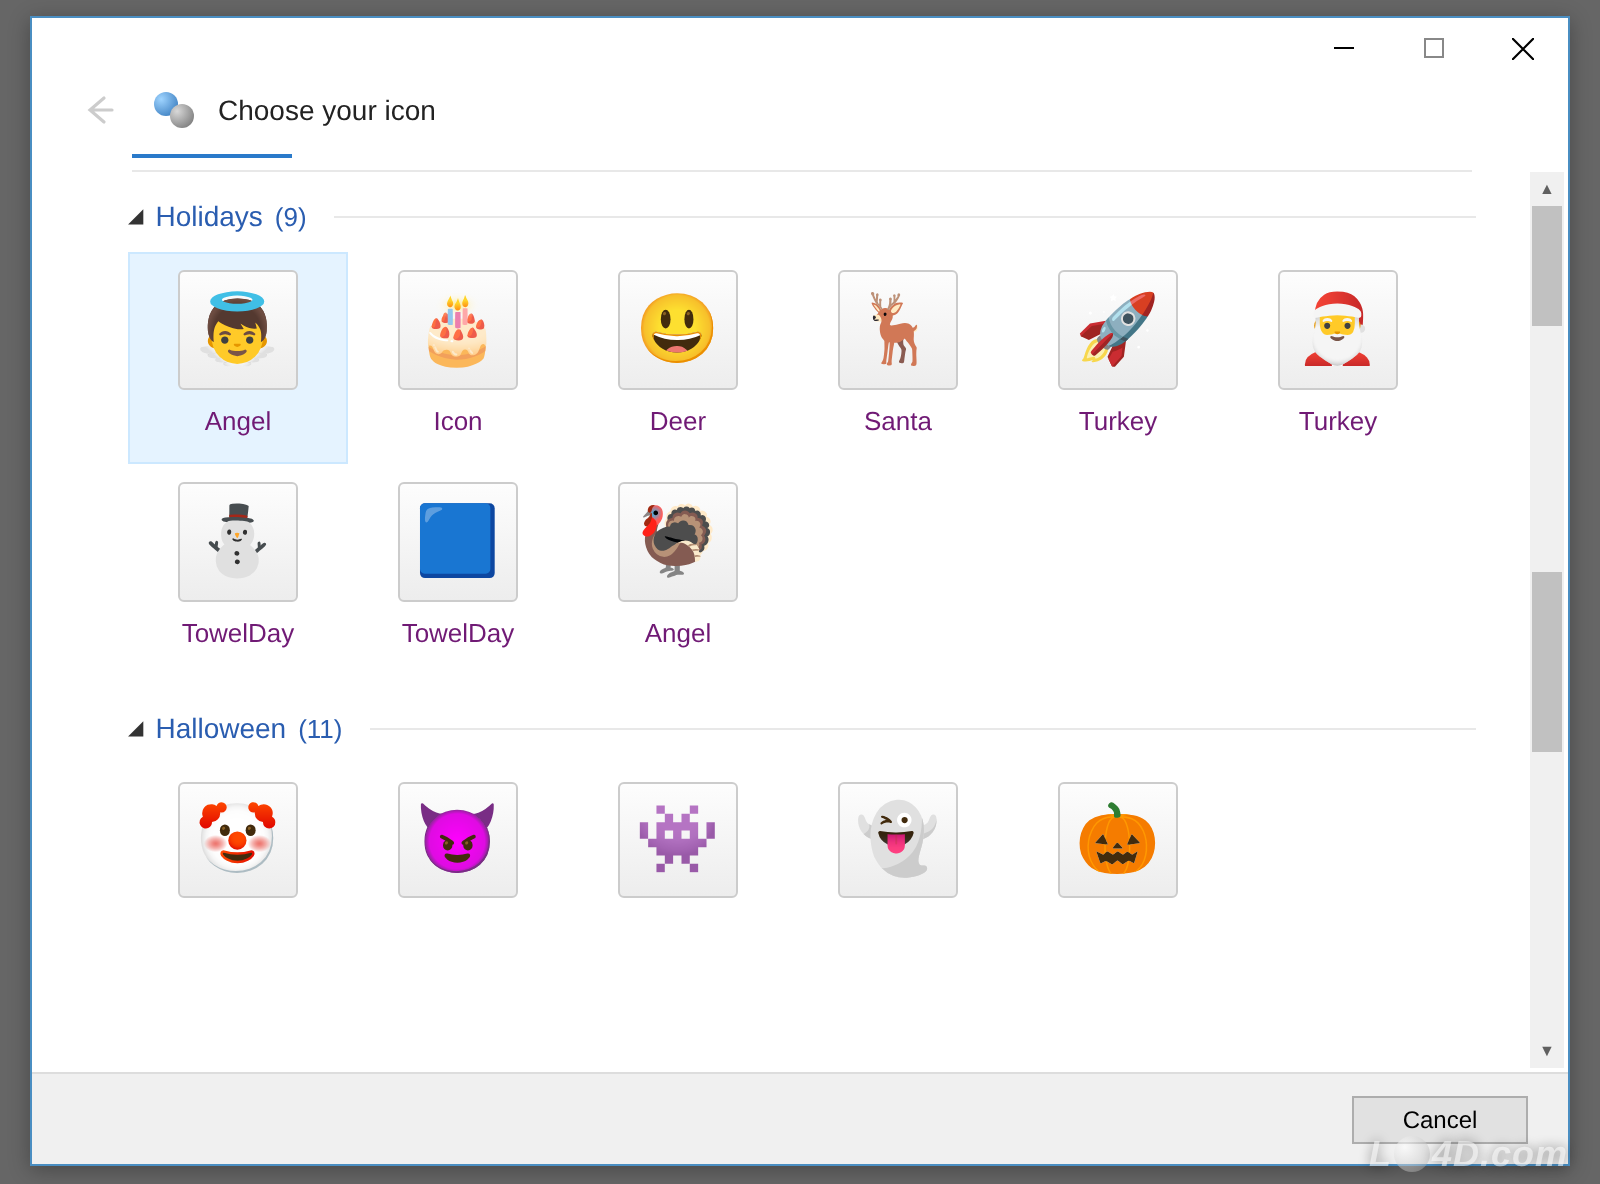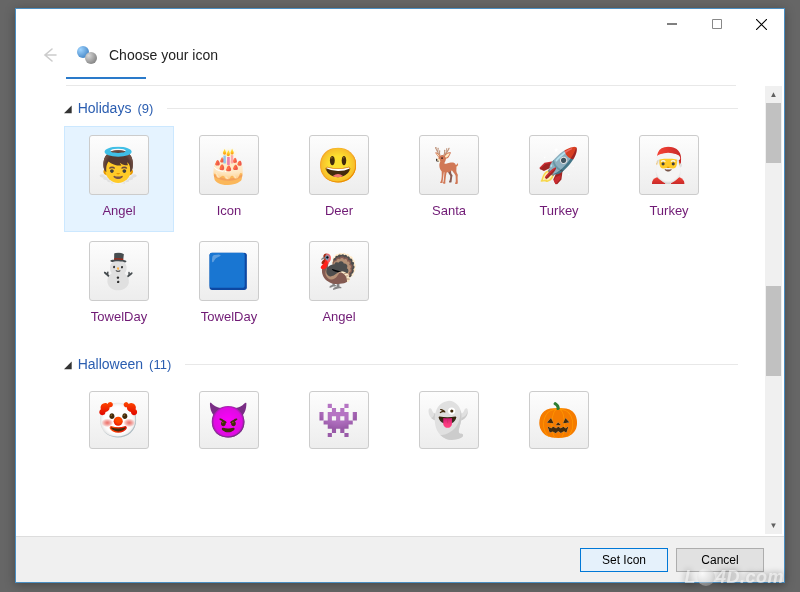--- a/index.html
+++ b/index.html
@@ -367,18 +367,17 @@
 
     <div class="scrollbar">
       <div class="sb-btn">▲</div>
       <div class="sb-thumb t1"></div>
       <div class="sb-thumb t2"></div>
       <div class="sb-btn" style="position:absolute;bottom:0;width:100%;">▼</div>
     </div>
   </div>
 
   <div class="footer">
-    <div class="btn primary">Set Icon</div>
     <div class="btn">Cancel</div>
   </div>
 </div>
 
 <div class="watermark">L<span class="globe"></span>4D.com</div>
 
 </body></html>

